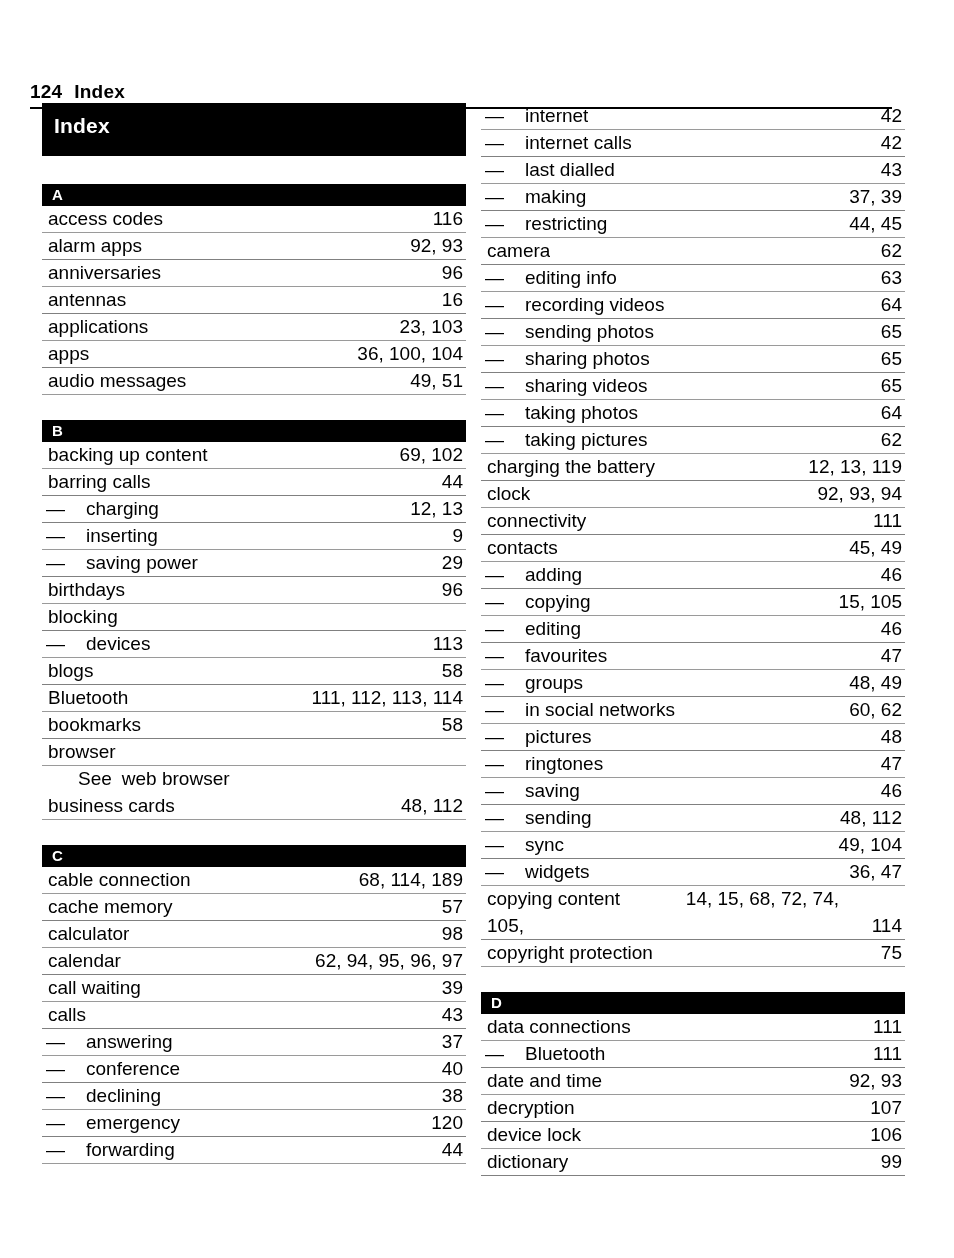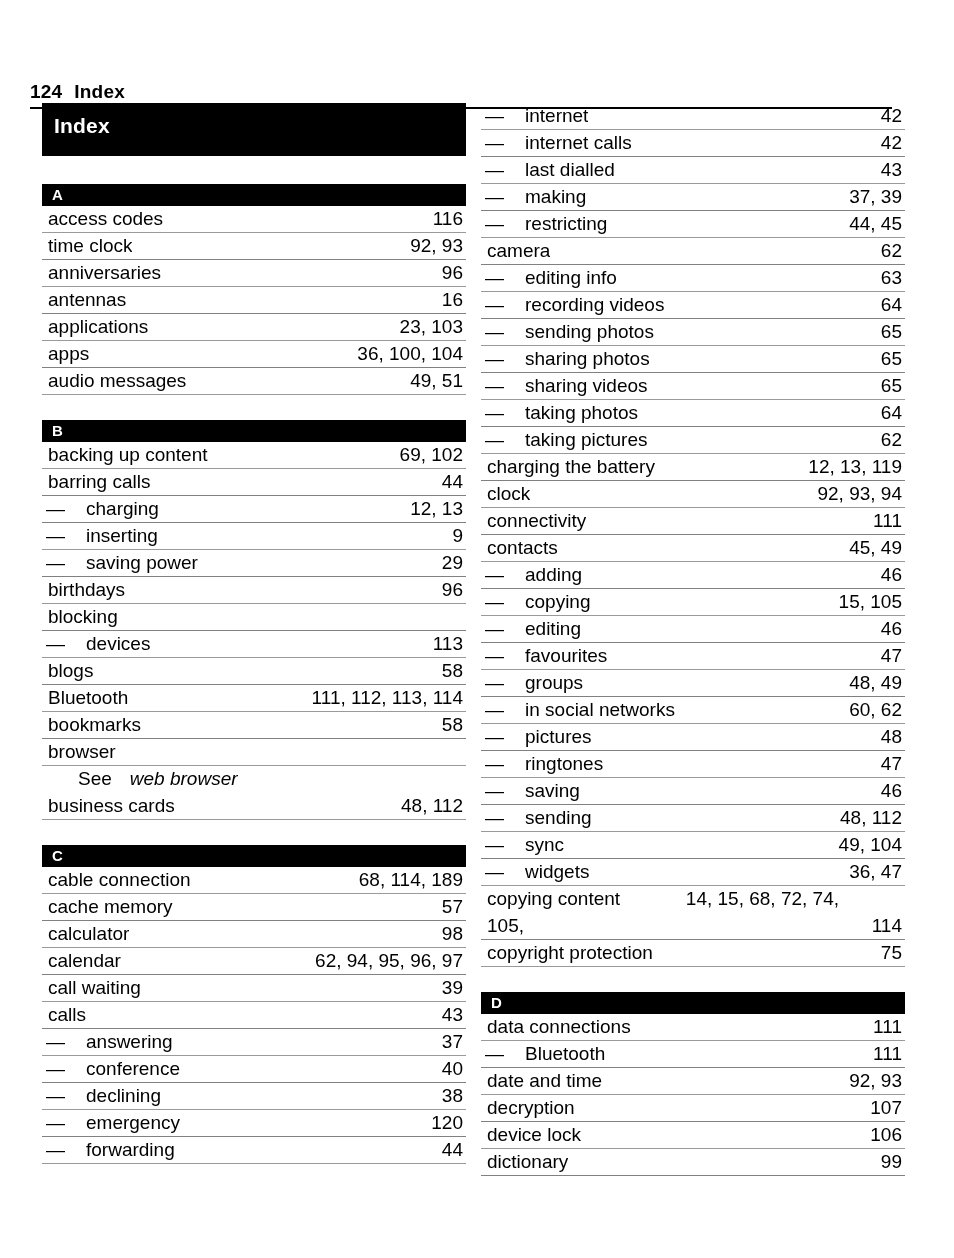--- a/index.html
+++ b/index.html
@@ -116,22 +116,21 @@
     flex: 0 0 40px;
   }
 
   
   .entry.xref {
     border-bottom: none;
     padding-left: 6px;
   }
   .entry.xref .term { padding-left: 30px; }
   .entry.xref .xref-target {
-    font-style: italic;
-    margin-left: 18px;
+    margin-left: 10px;
   }
 
   
   .entry.wrap {
     display: block;
     height: 54px;
     border-bottom: 1px solid #808080;
     position: relative;
   }
   .entry.wrap .l1,
@@ -160,21 +159,21 @@
 <div class="columns">
   <div class="col col-left" id="col-left">
       <div class="title-band">Index</div>
       <div class="section first">
         <div class="letter-band">A</div>
         <div class="entry">
           <span class="term">access codes</span>
           <span class="pages">116</span>
         </div>
         <div class="entry alt">
-          <span class="term">time clock</span>
+          <span class="term">alarm apps</span>
           <span class="pages">92, 93</span>
         </div>
         <div class="entry">
           <span class="term">anniversaries</span>
           <span class="pages">96</span>
         </div>
         <div class="entry alt">
           <span class="term">antennas</span>
           <span class="pages">16</span>
         </div>

